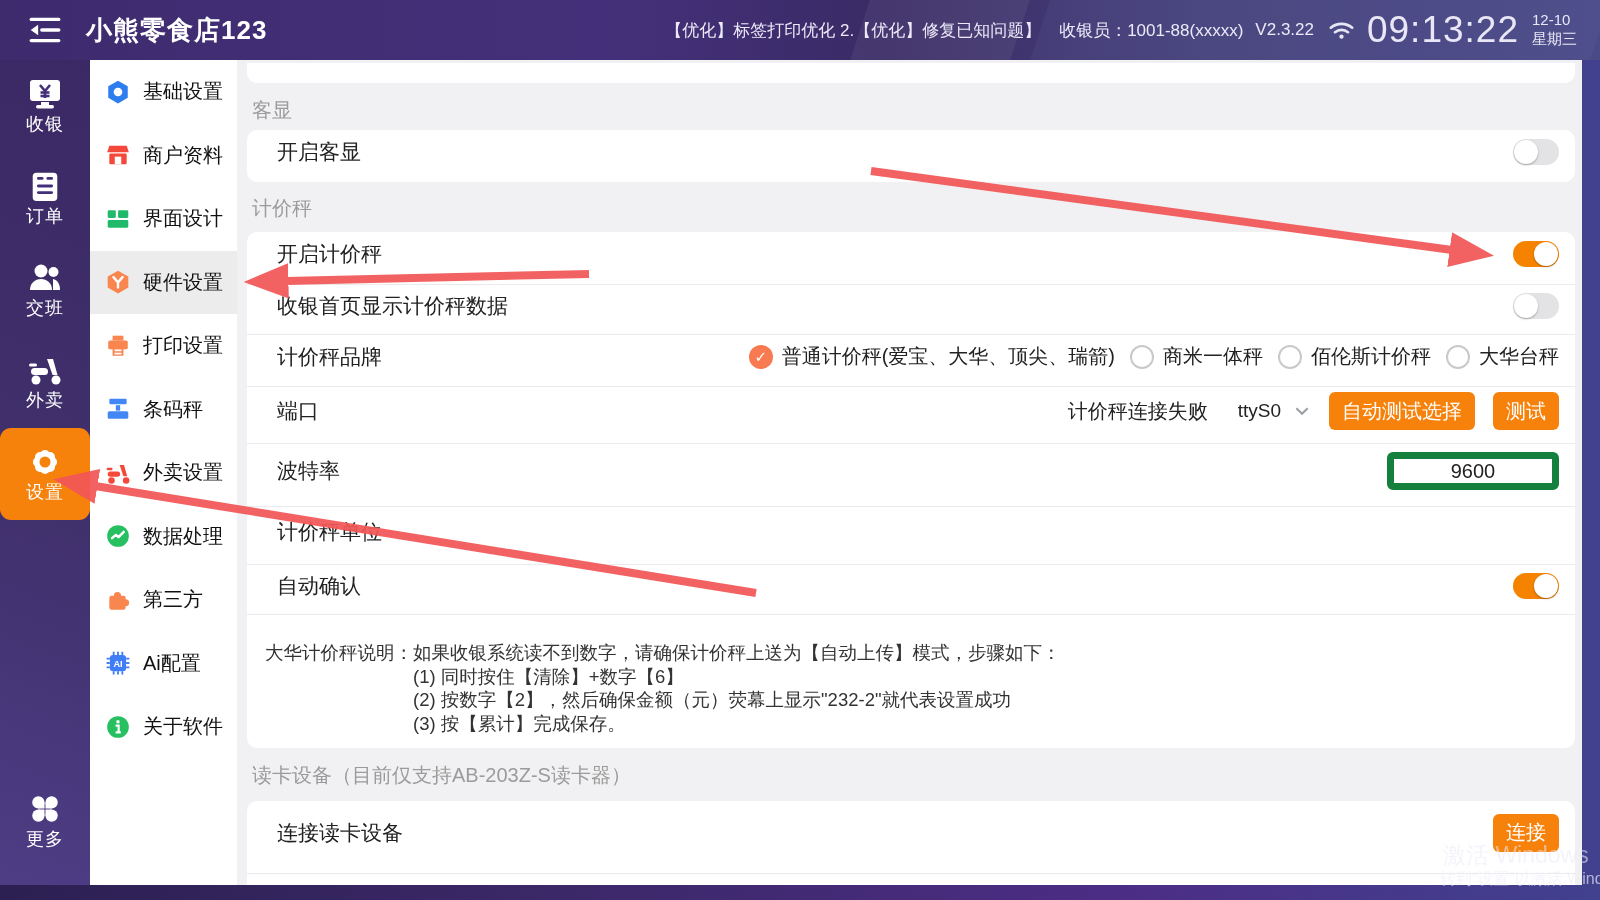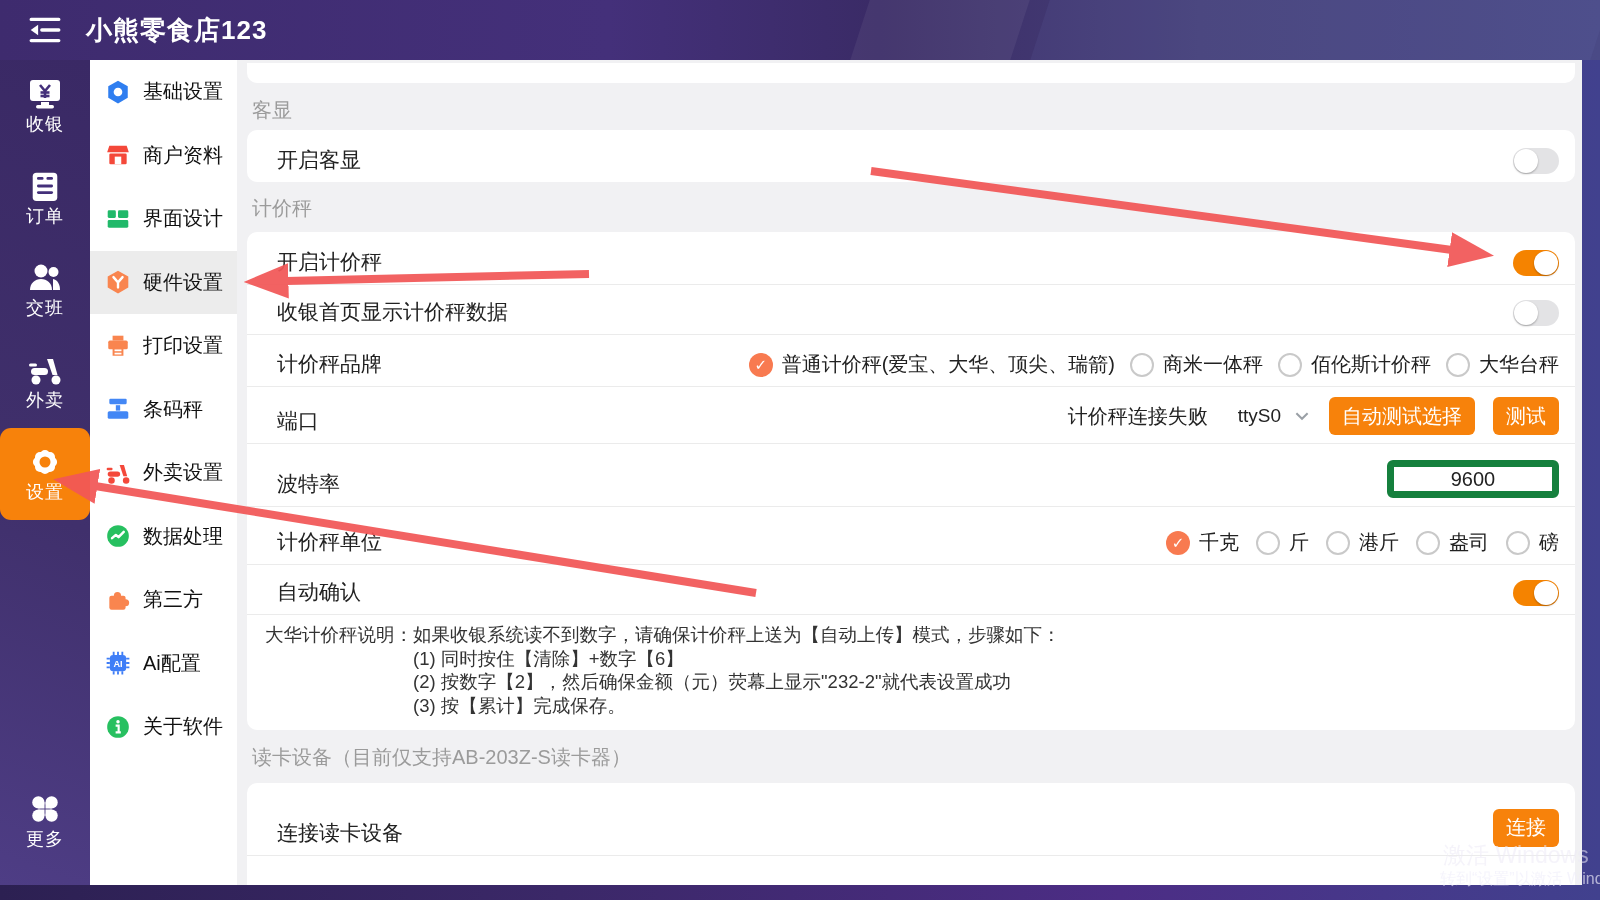--- a/index.html
+++ b/index.html
@@ -42,21 +42,21 @@
   .menu-item.active { background:#ececec; }
   .menu-ic { width:26px; height:26px; flex:0 0 26px; display:flex; align-items:center; justify-content:center; }
   .menu-label { font-size:20px; color:#111; }
   
   .content { position:absolute; left:237px; top:60px; width:1345px; height:825px;
     background:#f1f1f3; z-index:3; overflow:hidden; padding:0 7px 0 10px; }
   .partial-top { margin-top:3px; height:20px; background:#fff; border-radius:0 0 10px 10px; }
   .section-title { margin-top:14px; height:27px; line-height:27px; font-size:20px; color:#9b9b9b; padding-left:5px; }
   .group { background:#fff; border-radius:10px; }
   .group.clip-bottom { border-radius:10px 10px 0 0; }
-  .row { display:flex; align-items:flex-end; padding:0 16px 8px 30px; }
+  .row { display:flex; align-items:center; padding:0 16px 8px 30px; }
   .row + .row, .row + .help-block, .help-block + .row { border-top:1px solid #ebebeb; }
   .row-label { font-size:21px; color:#222; }
   .row-right { margin-left:auto; display:flex; align-items:center; }
   
   .toggle { width:46px; height:26px; border-radius:13px; position:relative; cursor:pointer; }
   .toggle.off { background:#e3e3e5; }
   .toggle.on  { background:#f58300; }
   .toggle::after { content:""; position:absolute; top:1px; width:24px; height:24px; border-radius:50%;
     background:#fff; box-shadow:0 1px 2px rgba(0,0,0,.3); }
   .toggle.off::after { left:1px; }
@@ -69,21 +69,21 @@
   
   .btn { background:#f7820b; color:#fff; border:none; border-radius:6px; height:38px;
     display:inline-flex; align-items:center; justify-content:center; font-size:20px; padding:0 13px; cursor:pointer;
     font-family:inherit; }
   .input-box { width:172px; height:38px; background:#fff; border:7px solid #15803d; border-radius:6px;
     display:flex; align-items:center; justify-content:center; font-size:20px; color:#222; }
   .port-select { display:inline-flex; align-items:center; gap:12px; font-size:19px; color:#222; cursor:pointer; }
   .port-status { font-size:20px; color:#222; margin-right:12px; }
   .chev { width:18px; height:18px; }
   
-  .help-block { padding:8px 16px 12px 18px; font-size:18.5px; color:#333; line-height:23.7px; }
+  .help-block { padding:26px 16px 12px 18px; font-size:18.5px; color:#333; line-height:23.7px; }
   .help-block .sub { padding-left:148px; }
   
   .row.tall { height:72px; }
   .row.partial { height:60px; }
   
   .arrows { position:absolute; left:0; top:0; width:1600px; height:900px; z-index:50; pointer-events:none; }
   
   .watermark { position:absolute; z-index:40; color:rgba(236,234,246,0.55); pointer-events:none; white-space:nowrap; }
   .wm1 { left:1443px; top:840px; font-size:23px; }
   .wm2 { left:1440px; top:869px; font-size:16px; color:rgba(240,238,250,0.65); }
@@ -94,20 +94,37 @@
 <div class="topbar">
   <div class="topbar-deco1"></div>
   <div class="topbar-deco2"></div>
   <div class="collapse-btn">
     <svg width="36" height="36" viewBox="0 0 34 34" fill="none" stroke="#fff" stroke-width="3.2" stroke-linecap="round">
       <path d="M4 7h26M14 17h16M4 27h26"></path>
         <path d="M3.5 17l7-5v10z" fill="#fff" stroke="none"></path>
     </svg>
   </div>
   <div class="store-title">小熊零食店123</div>
+  <div class="topbar-right">
+    <span class="notice">【优化】标签打印优化 2.【优化】修复已知问题】</span>
+    <span class="cashier">收银员：1001-88(xxxxx)</span>
+    <span class="version">V2.3.22</span>
+    <span class="wifi">
+      <svg width="27" height="27" viewBox="0 0 24 24" fill="none" stroke="#e8e6f5" stroke-width="2.4" stroke-linecap="round">
+        <path d="M2.5 9.5a15 15 0 0 1 19 0"></path>
+          <path d="M6.2 13.5a9.3 9.3 0 0 1 11.6 0"></path>
+        <circle cx="12" cy="17.5" r="1.9" fill="#e8e6f5" stroke="none"></circle>
+      </svg>
+    </span>
+    <span class="clock">09:13:22</span>
+    <span class="datebox">
+      <span>12-10</span>
+      <span>星期三</span>
+    </span>
+  </div>
 </div>
 
 <div class="nav">
   <div class="nav-item">
     <span class="nav-ic">
       <svg width="36" height="36" viewBox="0 0 36 36">
           <rect x="3" y="4" width="30" height="21" rx="3" fill="#fff"></rect>
       <g stroke="#44307a" stroke-width="2.6" fill="none">
             <path d="M13 9l5 6 5-6"></path>
             <path d="M18 15v7"></path>
@@ -367,42 +384,20 @@
       </span>
     </div>
     <div class="row" style="height:63px;">
       <span class="row-label">波特率</span>
       <span class="row-right">
           <span class="input-box">9600</span>
         </span>
     </div>
     <div class="row" style="height:58px;">
       <span class="row-label">计价秤单位</span>
-      <span class="row-right" style="gap:17px;">
-        <span class="radio checked">
-            <span class="dot"></span>
-            <span>千克</span>
-          </span>
-        <span class="radio">
-            <span class="dot"></span>
-            <span>斤</span>
-          </span>
-        <span class="radio">
-            <span class="dot"></span>
-            <span>港斤</span>
-          </span>
-        <span class="radio">
-            <span class="dot"></span>
-            <span>盎司</span>
-          </span>
-        <span class="radio">
-            <span class="dot"></span>
-            <span>磅</span>
-          </span>
-      </span>
     </div>
     <div class="row" style="height:50px;">
       <span class="row-label">自动确认</span>
       <span class="row-right">
           <span class="toggle on"></span>
         </span>
     </div>
     <div class="help-block">
       <div>大华计价秤说明：如果收银系统读不到数字，请确保计价秤上送为【自动上传】模式，步骤如下：</div>
       <div class="sub">(1) 同时按住【清除】+数字【6】</div>

